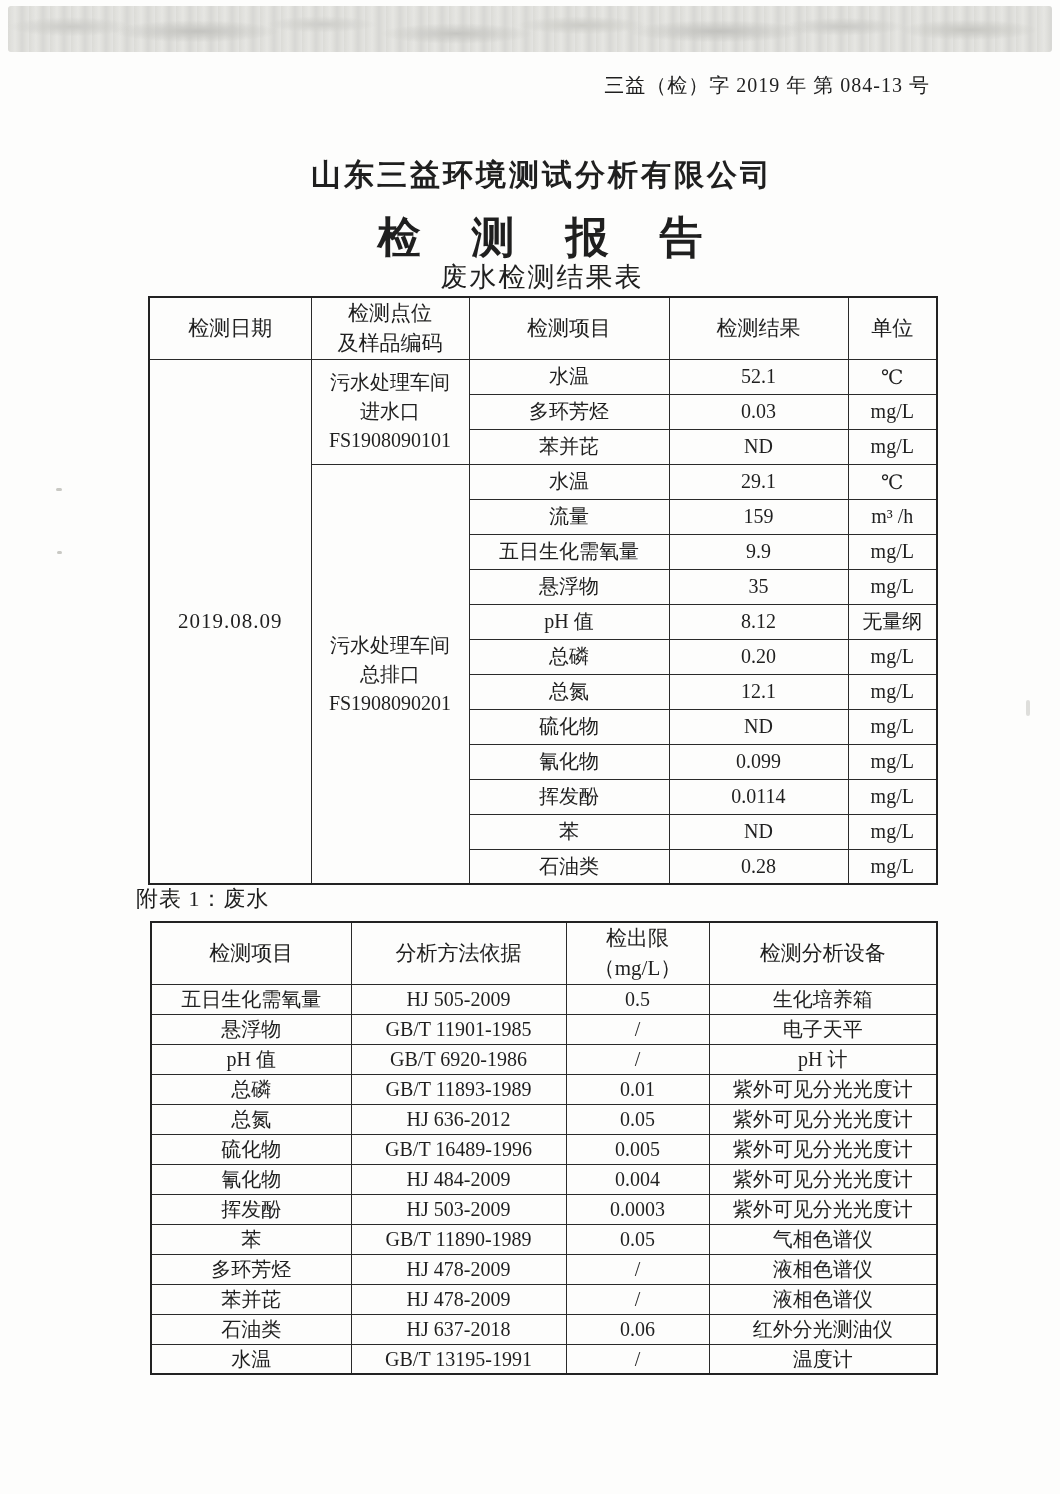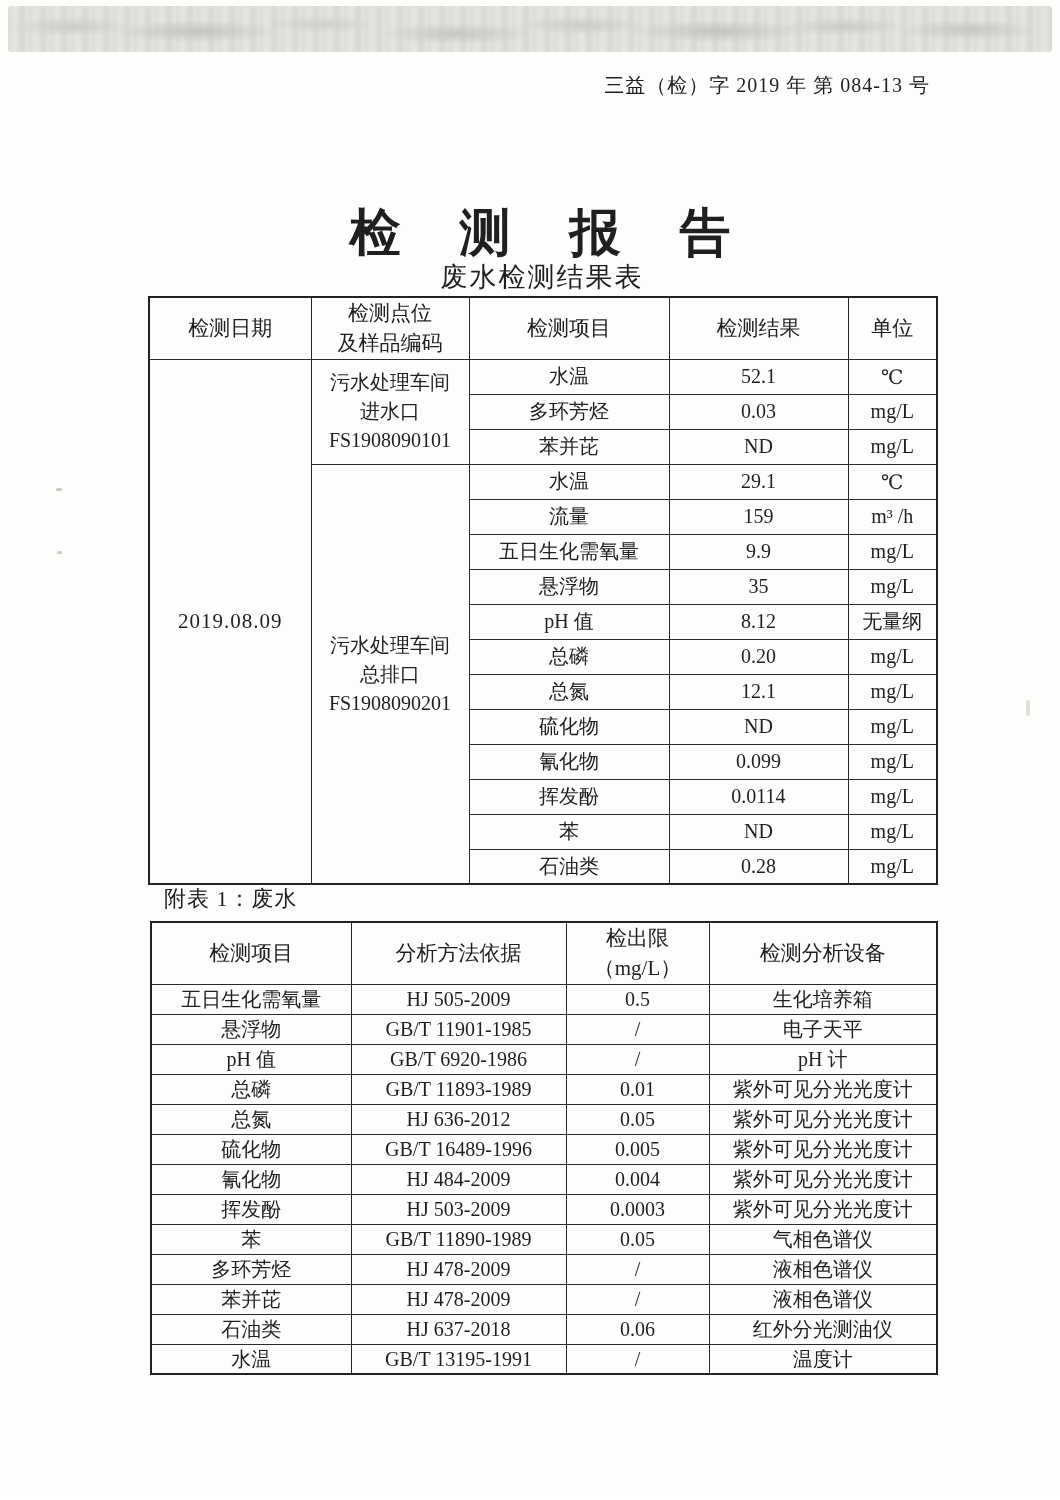--- a/index.html
+++ b/index.html
@@ -38,21 +38,21 @@
     position:absolute; top:72px; left:0; width:100%;
     text-align:right; padding-right:130px;
     font-size:20px; letter-spacing:1px;
   }
   .form-code {
     position:absolute; top:117px; left:152px;
     font-size:21px; letter-spacing:1px;
   }
   .center-block { position:absolute; left:148px; width:788px; text-align:center; }
   .company { top:155px; font-size:30px; font-weight:600; letter-spacing:3px; }
-  .report-title { top:199px; font-size:51px; font-weight:700; letter-spacing:4px; }
+  .report-title { top:209px; font-size:43px; font-weight:700; letter-spacing:4px; }
   .subtitle { top:259px; font-size:27px; letter-spacing:2px; }
 
   table { position:absolute; border-collapse:collapse; table-layout:fixed; }
   table, th, td { border:1px solid #2a2a2a; }
   table { border-width:2px; border-color:#222; }
   th, td { text-align:center; vertical-align:middle; padding:0 4px; overflow:hidden; }
   th { font-weight:normal; font-size:21px; }
   td { font-size:20px; }
   .pre { white-space:pre-line; line-height:1.45; }
 
@@ -60,39 +60,40 @@
   #table1 thead th { height:58px; }
   #table1 tbody td { height:35px; }
   #table1 .date-cell { font-size:21px; letter-spacing:1px; }
   #table1 .location-cell { font-size:20px; }
 
   #table2 { left:150px; top:921px; width:786px; }
   #table2 thead th { height:55px; }
   #table2 tbody td { height:30px; font-size:20px; }
 
   .appendix-label {
-    position:absolute; top:884px; left:164px;
+    position:absolute; top:884px; left:136px;
     font-size:22px; letter-spacing:1px;
   }
   .page-footer {
     position:absolute; top:1403px; left:148px; width:788px;
     text-align:center; font-size:17px; letter-spacing:1px;
   }
 </style>
 </head>
 <body>
 
 <div class="page">
 
   <div class="noise-band"></div>
   <div class="speck speck-a"></div>
   <div class="speck speck-b"></div>
   <div class="speck speck-c"></div>
 
   <div class="doc-number">三益（检）字 2019 年 第 084-13 号</div>
+  <div class="center-block company">山东三益环境测试分析有限公司</div>
   <div class="center-block report-title">检　测　报　告</div>
   <div class="center-block subtitle">废水检测结果表</div>
 
   <table id="table1">
     <colgroup>
       <col style="width:162px">
         <col style="width:158px">
         <col style="width:200px">
         <col style="width:179px">
         <col style="width:89px">

